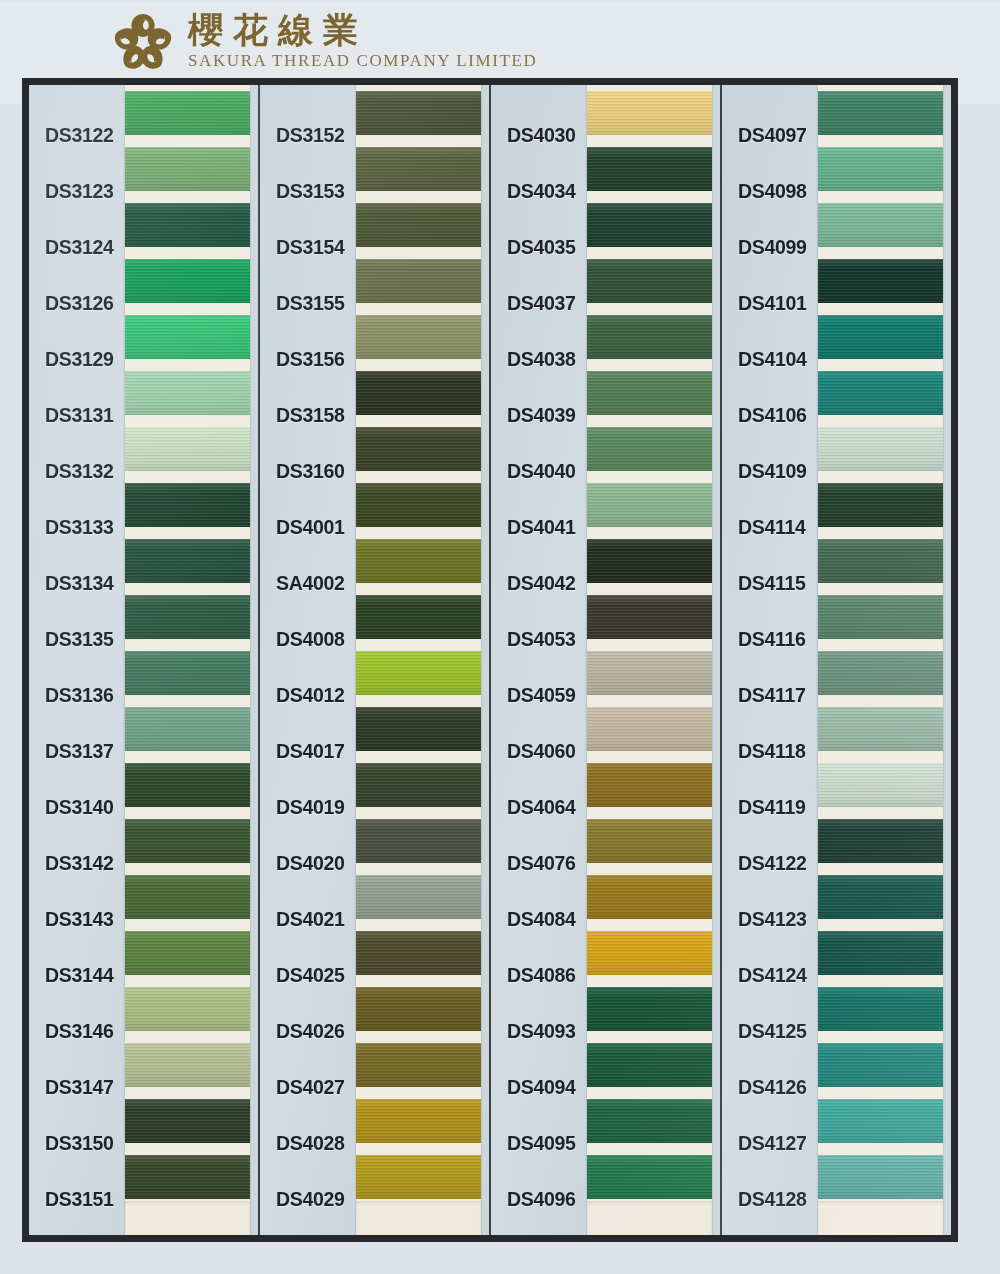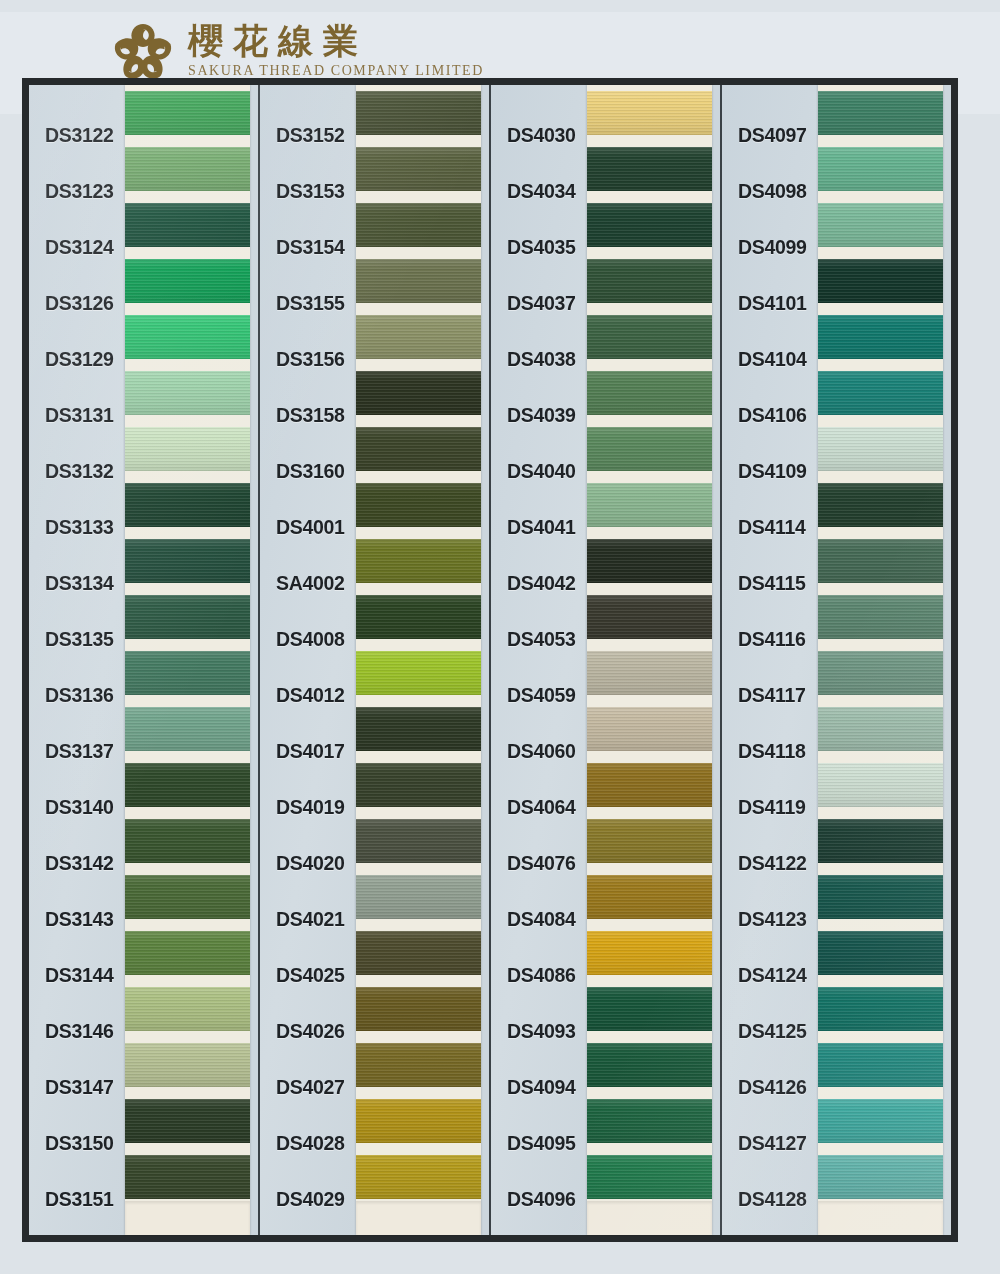--- a/index.html
+++ b/index.html
@@ -6,37 +6,37 @@
   html,body{margin:0;padding:0;}
   body{
     width:1000px;height:1274px;
     background:#dde3e8;
     font-family:"Liberation Sans", sans-serif;
     overflow:hidden;
     position:relative;
   }
   
   .header{
-    position:absolute;left:0;top:12px;width:1000px;height:102px;
+    position:absolute;left:0;top:2px;width:1000px;height:102px;
     background:#e4e9ee;
   }
   .logo-wrap{
     position:absolute;left:112px;top:8px;
     display:flex;align-items:center;gap:14px;
   }
   .mark{width:62px;height:62px;position:relative;flex:none;}
   .brand-block{display:flex;flex-direction:column;align-items:flex-start;}
   .brand-cjk{
     font-family:"DejaVu Sans", sans-serif;
     font-size:35px;letter-spacing:10px;line-height:1.05;
     color:#7d6530;font-weight:700;white-space:nowrap;
   }
   .brand-en{
     font-family:"Liberation Serif", serif;
-    font-size:14px;letter-spacing:1.6px;line-height:1.1;
+    font-size:17px;letter-spacing:1.6px;line-height:1.1;
     color:#8b7446;white-space:nowrap;margin-top:3px;
   }
   
   .frame{
     position:absolute;left:22px;top:78px;width:936px;height:1164px;
     border:7px solid #262a2c;
     background:#ccd6dd;
     box-sizing:border-box;
   }
   .cols{

